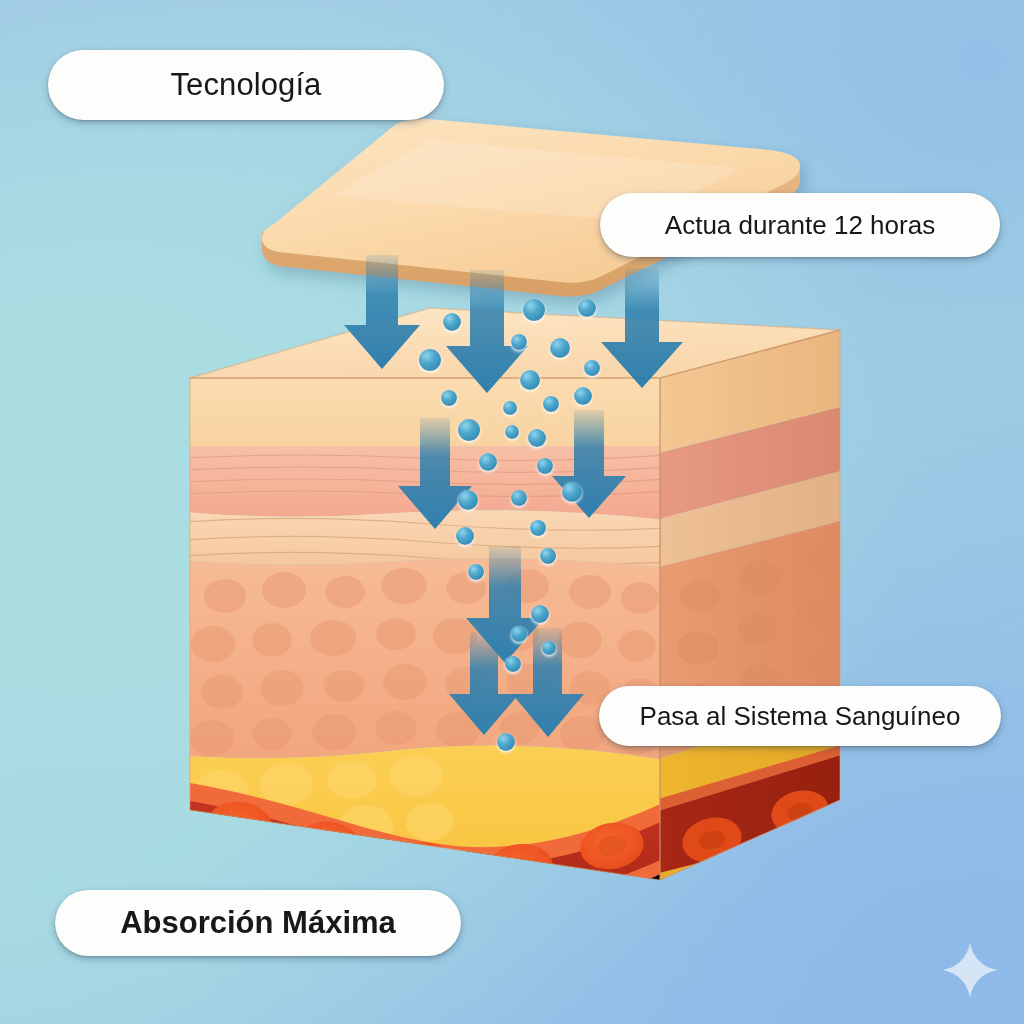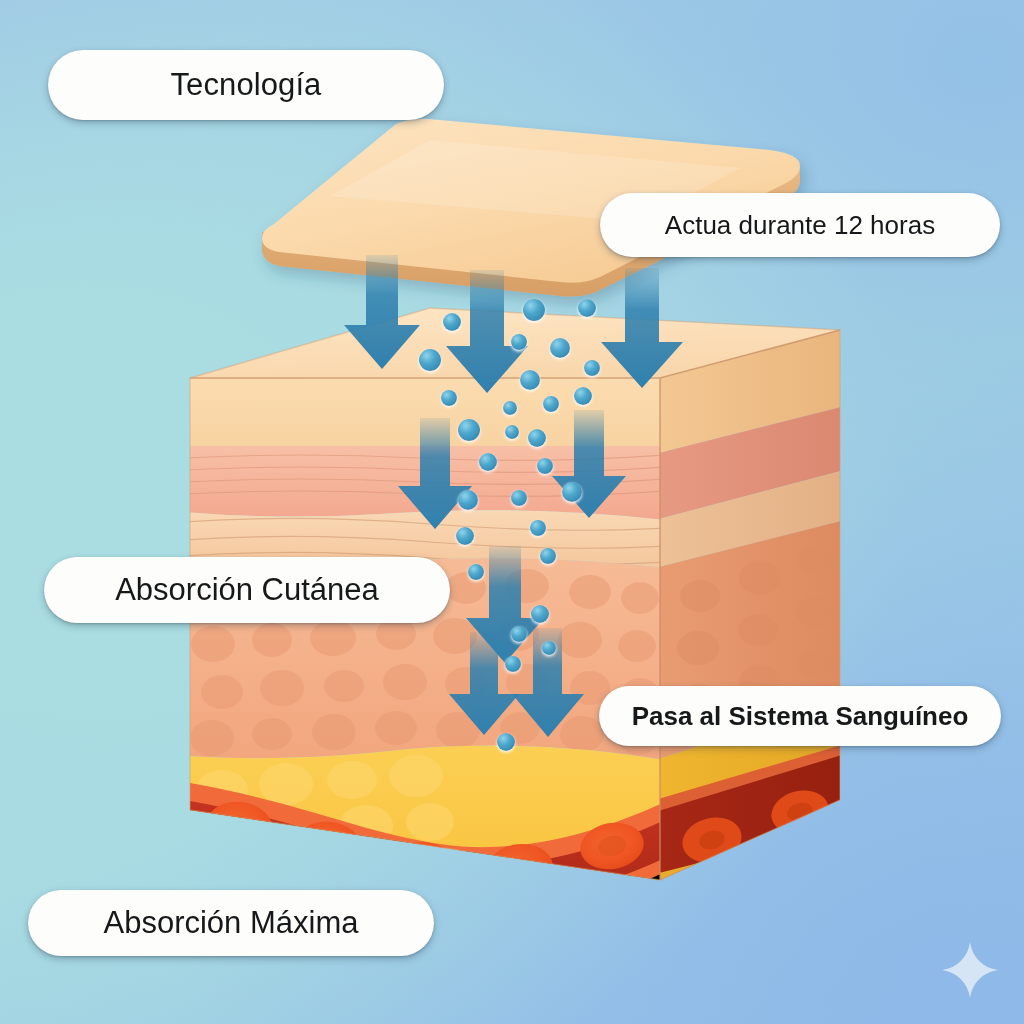--- a/index.html
+++ b/index.html
@@ -28,22 +28,22 @@
     border-radius:999px;
     box-shadow:0 3px 7px rgba(30,50,70,.30), 0 1px 2px rgba(30,50,70,.22);
     color:#16181a;
     white-space:nowrap;
     z-index:40;
   }
   .pill.title{ left:48px; top:50px; width:396px; height:70px; font-size:31px; font-weight:400; letter-spacing:.1px;}
   .pill.title .light{ font-weight:700; }
   .pill.p12{   left:600px; top:193px; width:400px; height:64px; font-size:26px; font-weight:400;}
   .pill.cut{   left:44px;  top:557px; width:406px; height:66px; font-size:31px; font-weight:400;}
-  .pill.sang{  left:599px; top:686px; width:402px; height:60px; font-size:26px; font-weight:700;}
-  .pill.max{   left:28px;  top:890px; width:406px; height:66px; font-size:31px; font-weight:400;}
+  .pill.sang{  left:599px; top:686px; width:402px; height:60px; font-size:26px; font-weight:400;}
+  .pill.max{   left:55px;  top:890px; width:406px; height:66px; font-size:31px; font-weight:700;}
 
   
   #art{ position:absolute; inset:0; width:1024px; height:1024px; z-index:10; }
 </style>
 </head>
 <body>
 
 <div id="stage">
 
   <svg id="art" viewBox="0 0 1024 1024">
@@ -399,23 +399,20 @@
   </svg>
 
   <div class="pill title">
     <span>Tecnología </span>
   </div>
 
   <div class="pill p12">
     <span>Actua durante 12 horas</span>
   </div>
 
-  <div class="pill cut">
-    <span>Absorción Cutánea</span>
-  </div>
 
   <div class="pill sang">
     <span>Pasa al Sistema Sanguíneo</span>
   </div>
 
   <div class="pill max">
     <span>Absorción Máxima</span>
   </div>
 
   <svg id="sparkle" viewBox="0 0 100 100">

